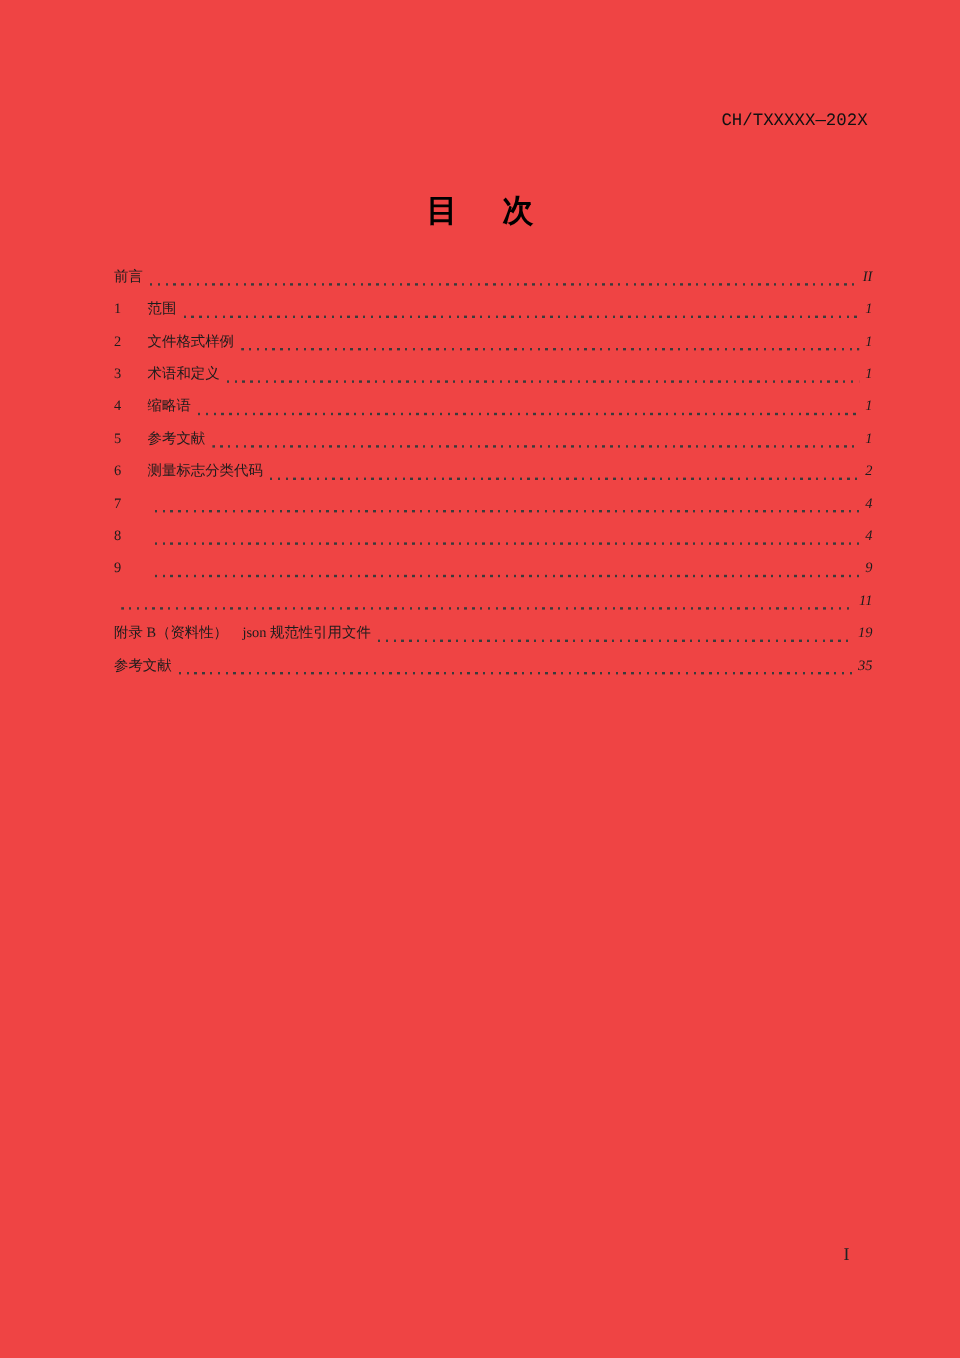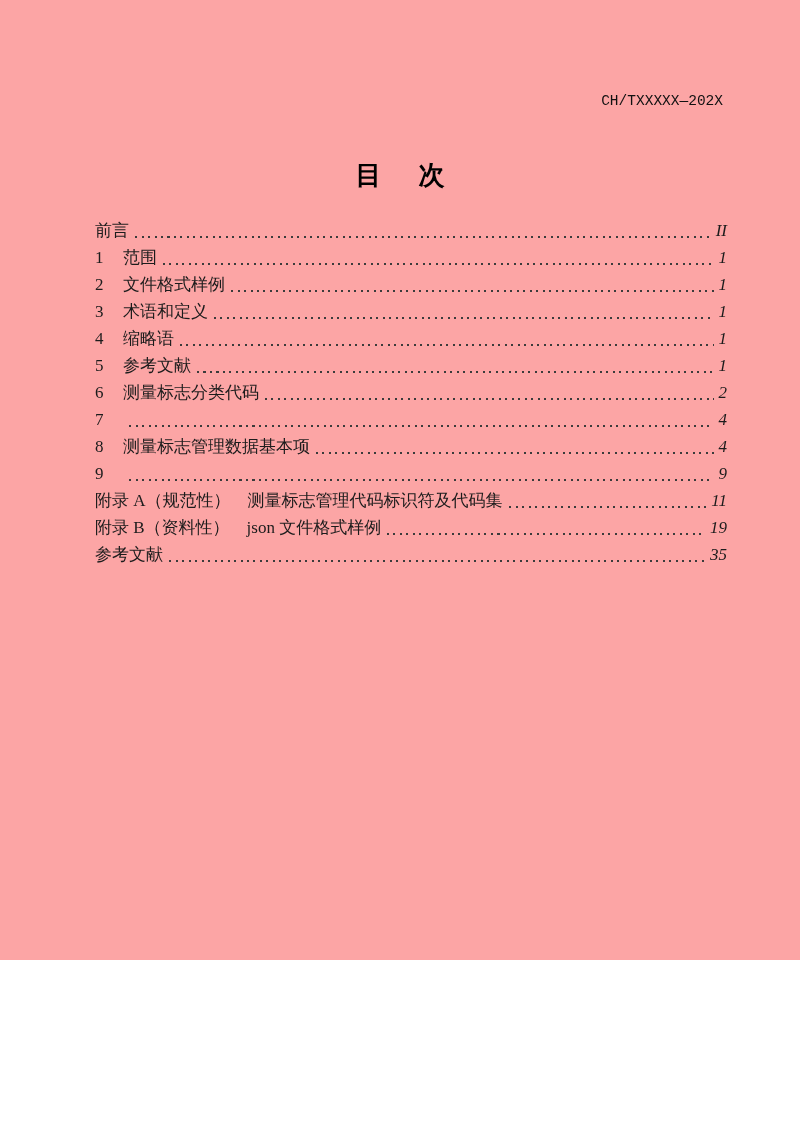--- a/index.html
+++ b/index.html
@@ -3,22 +3,22 @@
 <meta charset="utf-8">
 <style>
   html, body {
     margin: 0;
     padding: 0;
     background: #ffffff;
   }
   .page {
     position: relative;
     width: 800px;
-    height: 960px;
-    background: #fca5a5;
+    height: 1132px;
+    background: #ef4444;
     font-family: "Liberation Serif", "DejaVu Serif", serif;
     color: #1c1c1c;
     overflow: hidden;
   }
   .header-code {
     position: absolute;
     top: 93px;
     right: 77px;
     font-family: "Liberation Mono", "DejaVu Sans Mono", monospace;
     font-size: 14.5px;
@@ -41,21 +41,21 @@
   .toc-list {
     position: absolute;
     top: 217px;
     left: 95px;
     width: 632px;
   }
   .toc-row {
     display: flex;
     align-items: baseline;
     height: 27px;
-    font-size: 17px;
+    font-size: 12px;
     line-height: 27px;
     white-space: pre;
   }
   .toc-num {
     flex: none;
     display: inline-block;
     width: 28px;
   }
   .toc-num:empty { display: none; }
   .toc-label {
@@ -145,41 +145,39 @@
     </div>
 
     <div class="toc-row">
       <span class="toc-num">7</span>
       <span class="toc-leader"></span>
       <span class="toc-page">4</span>
     </div>
 
     <div class="toc-row">
       <span class="toc-num">8</span>
-      <span class="toc-label">测量标志管理数据基本项</span>
       <span class="toc-leader"></span>
       <span class="toc-page">4</span>
     </div>
 
     <div class="toc-row">
       <span class="toc-num">9</span>
       <span class="toc-leader"></span>
       <span class="toc-page">9</span>
     </div>
 
     <div class="toc-row">
       
-      <span class="toc-label">附录 A（规范性）　测量标志管理代码标识符及代码集</span>
       <span class="toc-leader"></span>
       <span class="toc-page">11</span>
     </div>
 
     <div class="toc-row">
       
-      <span class="toc-label">附录 B（资料性）　json 文件格式样例</span>
+      <span class="toc-label">附录 B（资料性）　json 规范性引用文件</span>
       <span class="toc-leader"></span>
       <span class="toc-page">19</span>
     </div>
 
     <div class="toc-row">
       
       <span class="toc-label">参考文献</span>
       <span class="toc-leader"></span>
       <span class="toc-page">35</span>
     </div>

